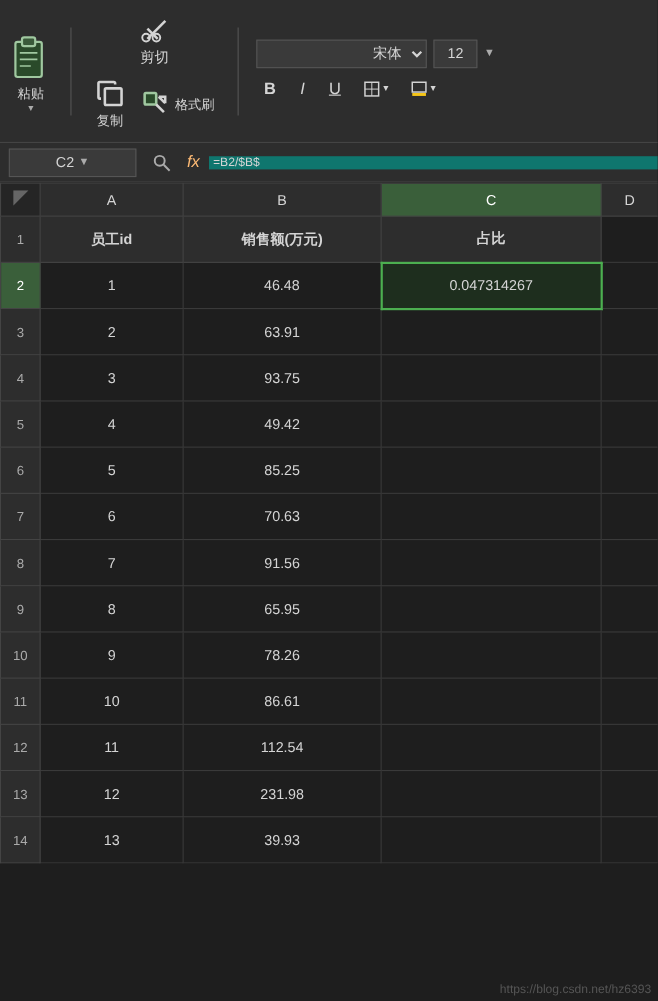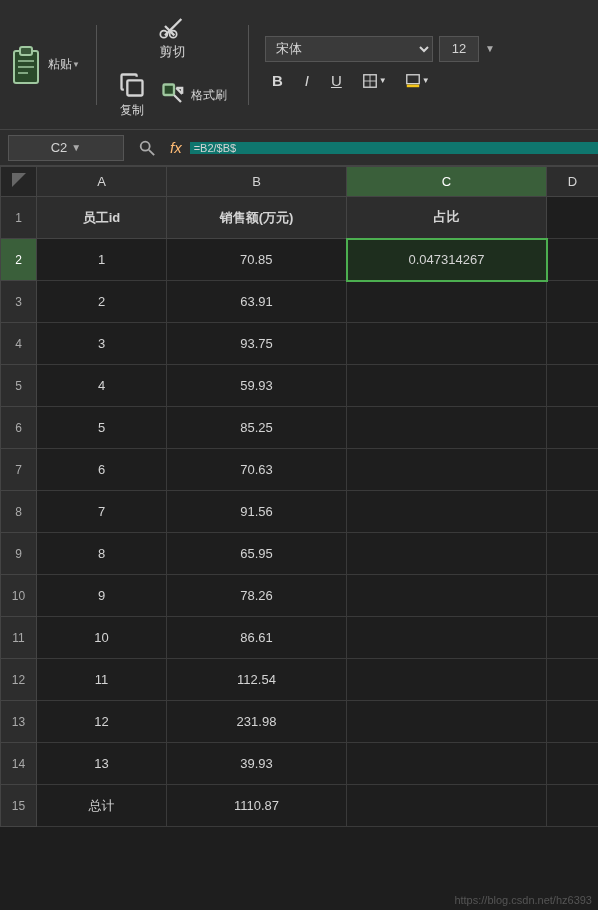--- a/index.html
+++ b/index.html
@@ -63,22 +63,23 @@
       display: flex;
       align-items: center;
       gap: 6px;
     }
     .font-select {
       background: #3a3a3a;
       border: 1px solid #555;
       color: #d4d4d4;
       padding: 2px 6px;
       font-size: 13px;
-      width: 168px;
+      width: 155px;
       height: 26px;
+      text-align: right;
     }
     .font-size-input {
       background: #3a3a3a;
       border: 1px solid #555;
       color: #d4d4d4;
       padding: 2px 4px;
       font-size: 13px;
       width: 40px;
       height: 26px;
       text-align: center;
@@ -225,21 +226,21 @@
       border: 1px solid #444 !important;
       margin-left: 12px;
     }
   </style>
 </head>
 <body>
 
 <div class="toolbar">
 
   <div class="toolbar-section">
-    <div class="paste-icon-area" style="display:flex;flex-direction:row;align-items:center;">
+    <div class="paste-icon-area" style="display:flex;flex-direction:column;align-items:center;">
       <div class="paste-icon-big">
         <svg viewBox="0 0 36 44" width="36" height="44" fill="none" xmlns="http://www.w3.org/2000/svg">
 
           <rect x="4" y="8" width="24" height="32" rx="2" stroke="#a0c8a0" stroke-width="2" fill="#2a4a2a"></rect>
 
           <rect x="10" y="4" width="12" height="8" rx="2" stroke="#a0c8a0" stroke-width="2" fill="#3a5a3a"></rect>
 
           <line x1="8" y1="18" x2="24" y2="18" stroke="#a0c8a0" stroke-width="1.5"></line>
           <line x1="8" y1="24" x2="24" y2="24" stroke="#a0c8a0" stroke-width="1.5"></line>
           <line x1="8" y1="30" x2="18" y2="30" stroke="#a0c8a0" stroke-width="1.5"></line>
@@ -355,42 +356,42 @@
     <tr>
           <td class="row-num">1</td>
           <td class="cell-header">员工id</td>
           <td class="cell-header">销售额(万元)</td>
           <td class="cell-header">占比</td>
           <td></td>
         </tr>
         <tr class="active-row">
           <td class="row-num">2</td>
           <td>1</td>
-          <td>70.85</td>
+          <td>46.48</td>
           <td class="cell-active">0.047314267</td>
           <td></td>
         </tr>
         <tr>
           <td class="row-num">3</td>
           <td>2</td>
           <td>63.91</td>
           <td></td>
           <td></td>
         </tr>
         <tr>
           <td class="row-num">4</td>
           <td>3</td>
           <td>93.75</td>
           <td></td>
           <td></td>
         </tr>
         <tr>
           <td class="row-num">5</td>
           <td>4</td>
-          <td>59.93</td>
+          <td>49.42</td>
           <td></td>
           <td></td>
         </tr>
         <tr>
           <td class="row-num">6</td>
           <td>5</td>
           <td>85.25</td>
           <td></td>
           <td></td>
         </tr>
@@ -443,24 +444,17 @@
           <td></td>
           <td></td>
         </tr>
         <tr>
           <td class="row-num">14</td>
           <td>13</td>
           <td>39.93</td>
           <td></td>
           <td></td>
         </tr>
-        <tr>
-          <td class="row-num">15</td>
-          <td>总计</td>
-          <td>1110.87</td>
-          <td></td>
-          <td></td>
-        </tr>
       </tbody>
   </table>
 </div>
 
 <div style="position:fixed;bottom:4px;right:6px;font-size:11px;color:#555;pointer-events:none;">https://blog.csdn.net/hz6393</div>
 
 </body></html>

